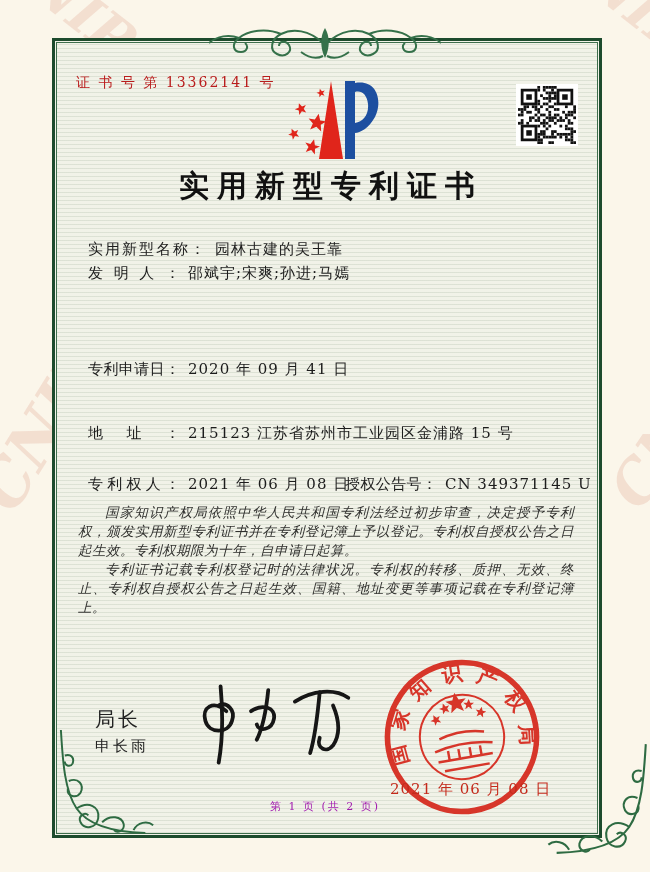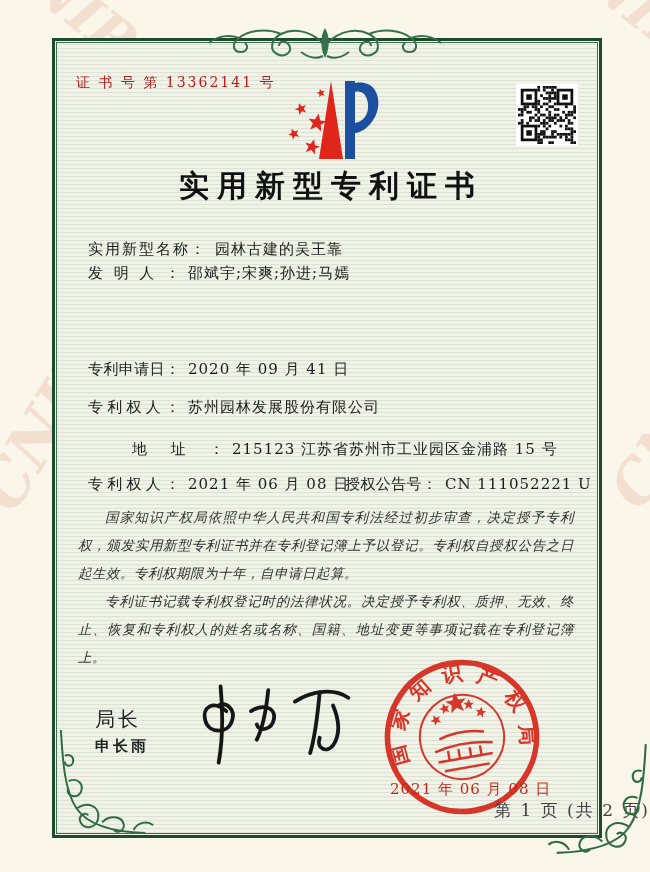--- a/index.html
+++ b/index.html
@@ -58,56 +58,56 @@
 
   .frow{position:absolute;left:88px;font-size:15px;color:#1c1c1c;white-space:nowrap;}
   .flabel{
     display:inline-block;width:92px;
     text-align:justify;text-align-last:justify;
     letter-spacing:0;vertical-align:top;
   }
   .flabel.auto{width:auto;text-align-last:auto;letter-spacing:2px;}
   .fvalue{margin-left:8px;letter-spacing:1px;}
   .frow.r0{top:240px;} .frow.r1{top:264px;} .frow.r2{top:322px;}
-  .frow.r3{top:360px;} .frow.r4{top:398px;} .frow.r5{top:440px;margin-left:44px;}
+  .frow.r3{top:360px;} .frow.r4{top:398px;} .frow.r5{top:424px;}
   .frow.r6{top:475px;}
   .fgroup2{position:absolute;left:257px;top:0;white-space:nowrap;}
 
   .body-text{
     position:absolute;left:78px;right:76px;top:503px;
-    font-size:13.5px;line-height:28px;color:#30302e;
+    font-size:13.5px;line-height:19px;color:#30302e;
     font-style:italic;text-align:justify;
   }
   .body-text p{margin:0;text-indent:2em;letter-spacing:0.5px;}
 
   .director-title{
     position:absolute;left:95px;top:706px;
     font-family:"DejaVu Sans","Liberation Sans",sans-serif;
     font-size:20px;letter-spacing:3px;color:#222;font-weight:500;
   }
   .director-name{
     position:absolute;left:95px;top:737px;
     font-family:"DejaVu Sans","Liberation Sans",sans-serif;
-    font-size:15px;letter-spacing:3px;color:#222;font-weight:700;
+    font-size:15px;letter-spacing:3px;color:#222;font-weight:400;
   }
   .signature{position:absolute;left:192px;top:678px;width:162px;height:92px;}
 
   .seal{
     position:absolute;left:381px;top:656px;width:162px;height:162px;
     transform:rotate(-10deg);opacity:0.93;
   }
   .seal-date{
     position:absolute;left:390px;top:780px;width:150px;
     color:#c42a1c;font-size:15px;letter-spacing:1px;white-space:nowrap;
     font-weight:500;z-index:4;
   }
 
   .page-footer{
-    position:absolute;left:0;right:0;top:799px;text-align:right;
-    font-size:17px;color:#404040;letter-spacing:2px;
+    position:absolute;left:0;right:0;top:799px;text-align:center;
+    font-size:11px;color:#a21caf;letter-spacing:2px;
   }
 
   .ornament-top{position:absolute;left:205px;top:22px;width:240px;height:44px;z-index:4;}
   .flourish-bl{position:absolute;left:55px;top:728px;width:108px;height:108px;z-index:3;}
   .flourish-br{position:absolute;left:538px;top:742px;width:114px;height:114px;z-index:4;
                transform:scaleX(-1);}
 </style>
 </head>
 <body>
 
@@ -336,36 +336,33 @@
 
     <div class="frow r0">
       <span class="flabel auto">实用新型名称：</span><span class="fvalue">园林古建的吴王靠</span>
     </div>
     <div class="frow r1">
       <span class="flabel">发明人：</span><span class="fvalue">邵斌宇;宋爽;孙进;马嫣</span>
     </div>
     <div class="frow r3">
       <span class="flabel">专利申请日：</span><span class="fvalue">2020 年 09 月 41 日</span>
     </div>
-    <div class="frow r4">
-      <span class="flabel">专利权人：</span><span class="fvalue">苏州园林发展股份有限公司</span>
-    </div>
     <div class="frow r5">
       <span class="flabel">地址：</span><span class="fvalue">215123 江苏省苏州市工业园区金浦路 15 号</span>
     </div>
     <div class="frow r6">
       <span class="flabel">专利权人：</span><span class="fvalue">2021 年 06 月 08 日</span>
       <span class="fgroup2">
-        <span class="flabel">授权公告号：</span><span class="fvalue">CN 111052221 U</span>
+        <span class="flabel">授权公告号：</span><span class="fvalue">CN 349371145 U</span>
       </span>
     </div>
 
     <div class="body-text">
       <p>国家知识产权局依照中华人民共和国专利法经过初步审查，决定授予专利权，颁发实用新型专利证书并在专利登记簿上予以登记。专利权自授权公告之日起生效。专利权期限为十年，自申请日起算。</p>
-      <p>专利证书记载专利权登记时的法律状况。决定授予专利权、质押、无效、终止、恢复和专利权人的姓名或名称、国籍、地址变更等事项记载在专利登记簿上。</p>
+      <p>专利证书记载专利权登记时的法律状况。专利权的转移、质押、无效、终止、专利权自授权公告之日起生效、国籍、地址变更等事项记载在专利登记簿上。</p>
     </div>
 
     <div class="director-title">局长</div>
     <div class="director-name">申长雨</div>
 
     <svg class="signature" viewBox="0 0 170 95">
       <g stroke="#161616" stroke-width="4" fill="none" stroke-linecap="round">
         <path d="M36,34 C22,22 10,30 14,44 C18,58 38,58 42,44 C46,32 36,24 28,28"></path>
         <path d="M30,8 C32,30 33,60 28,88"></path>
         <path d="M80,12 C78,32 74,52 68,64"></path>

